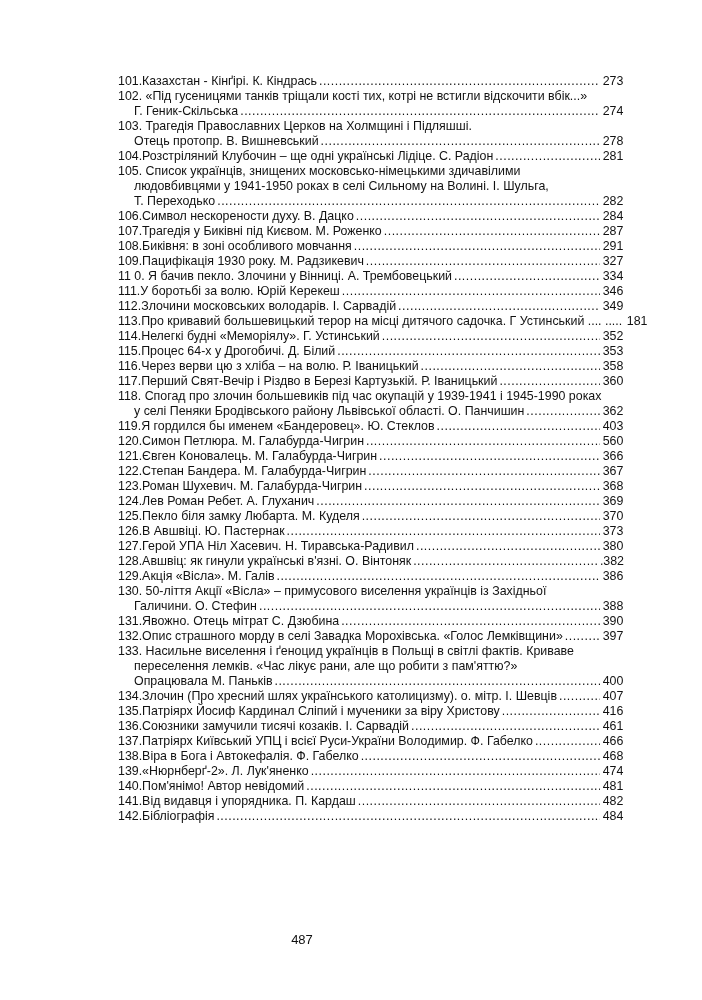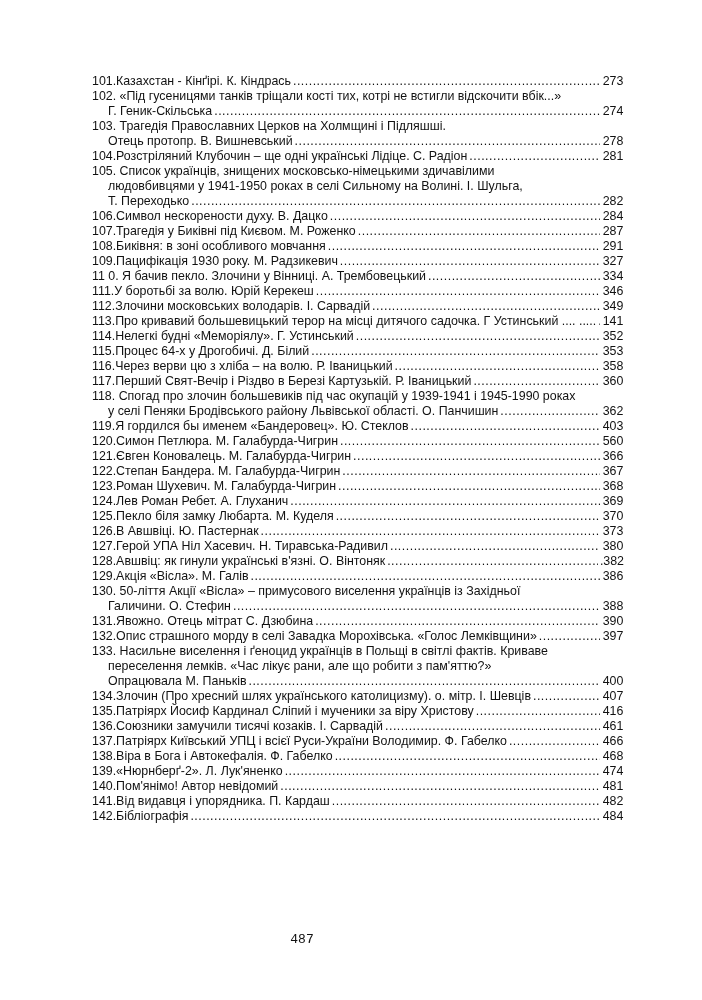--- a/index.html
+++ b/index.html
@@ -1,27 +1,27 @@
 <!DOCTYPE html>
 <html><head>
 <meta charset="utf-8">
 <style>
   html, body { margin:0; padding:0; background:#ffffff; }
   body { width:702px; height:1000px; position:relative; overflow:hidden;
          font-family:"Liberation Sans", sans-serif; color:#111; }
   #toc { position:absolute; left:92px; top:74px; width:532px; }
   .entry { font-size:12.4px; line-height:15px; }
-  .line { display:flex; white-space:nowrap; align-items:baseline; height:15px; }
+  .line { display:flex; white-space:nowrap; align-items:baseline; height:15px;margin-left:26px; }
   .line.cont { padding-left:16px; }
   .txt { flex:0 0 auto; }
   .dots { flex:1 1 auto; overflow:hidden; margin:0 2px; letter-spacing:0.5px; }
   .dots::before { content:"........................................................................................................................................................................................................................................"; }
   .page { flex:0 0 auto; min-width:22px; text-align:center; }
   #page-number { position:absolute; left:0; width:604px; top:932px; text-align:center;
-                 font-size:13px;font-family:Liberation Mono, monospace; }
+                 font-size:13px; }
 </style>
 </head>
 <body>
 
 <div id="toc">
     <div class="entry">
       <div class="line">
         <span class="txt">101.Казахстан - Кінґірі. К. Кіндрась</span>
         <span class="dots"></span>
         <span class="page">273</span>
@@ -113,21 +113,21 @@
       <div class="line">
         <span class="txt">112.Злочини московських володарів. І. Сарвадій</span>
         <span class="dots"></span>
         <span class="page">349</span>
       </div>
     </div>
     <div class="entry">
       <div class="line">
         <span class="txt">113.Про кривавий большевицький терор на місці дитячого садочка. Г Устинський .... .....</span>
         <span class="dots"></span>
-        <span class="page">141</span>
+        <span class="page">181</span>
       </div>
     </div>
     <div class="entry">
       <div class="line">
         <span class="txt">114.Нелегкі будні «Меморіялу». Г. Устинський</span>
         <span class="dots"></span>
         <span class="page">352</span>
       </div>
     </div>
     <div class="entry">

